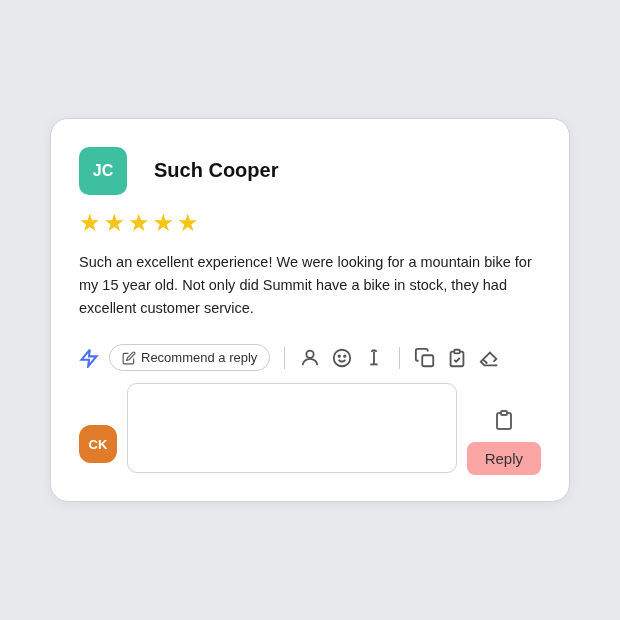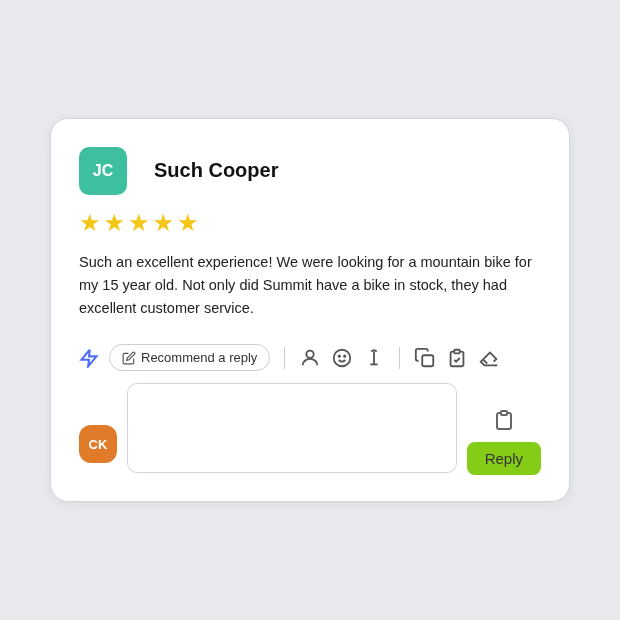--- a/index.html
+++ b/index.html
@@ -181,21 +181,21 @@
       width: 28px;
       height: 28px;
       color: #666;
       cursor: pointer;
       display: flex;
       align-items: center;
       justify-content: center;
     }
 
     .reply-btn {
-      background: #84cc16;
+      background: #fca5a5;
       color: #333;
       border: none;
       border-radius: 8px;
       padding: 8px 18px;
       font-size: 15px;
       font-weight: 500;
       cursor: pointer;
       text-align: center;
     }
   </style>

